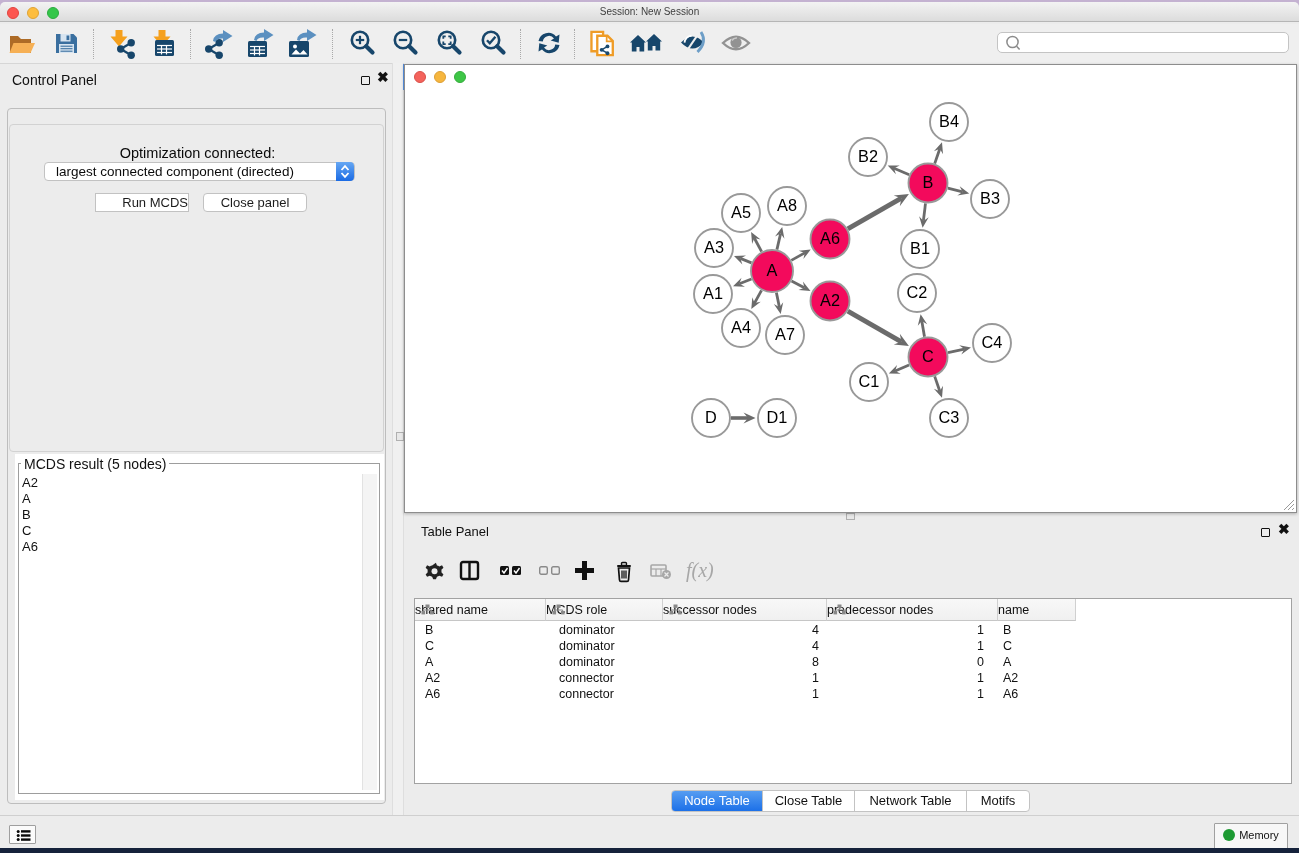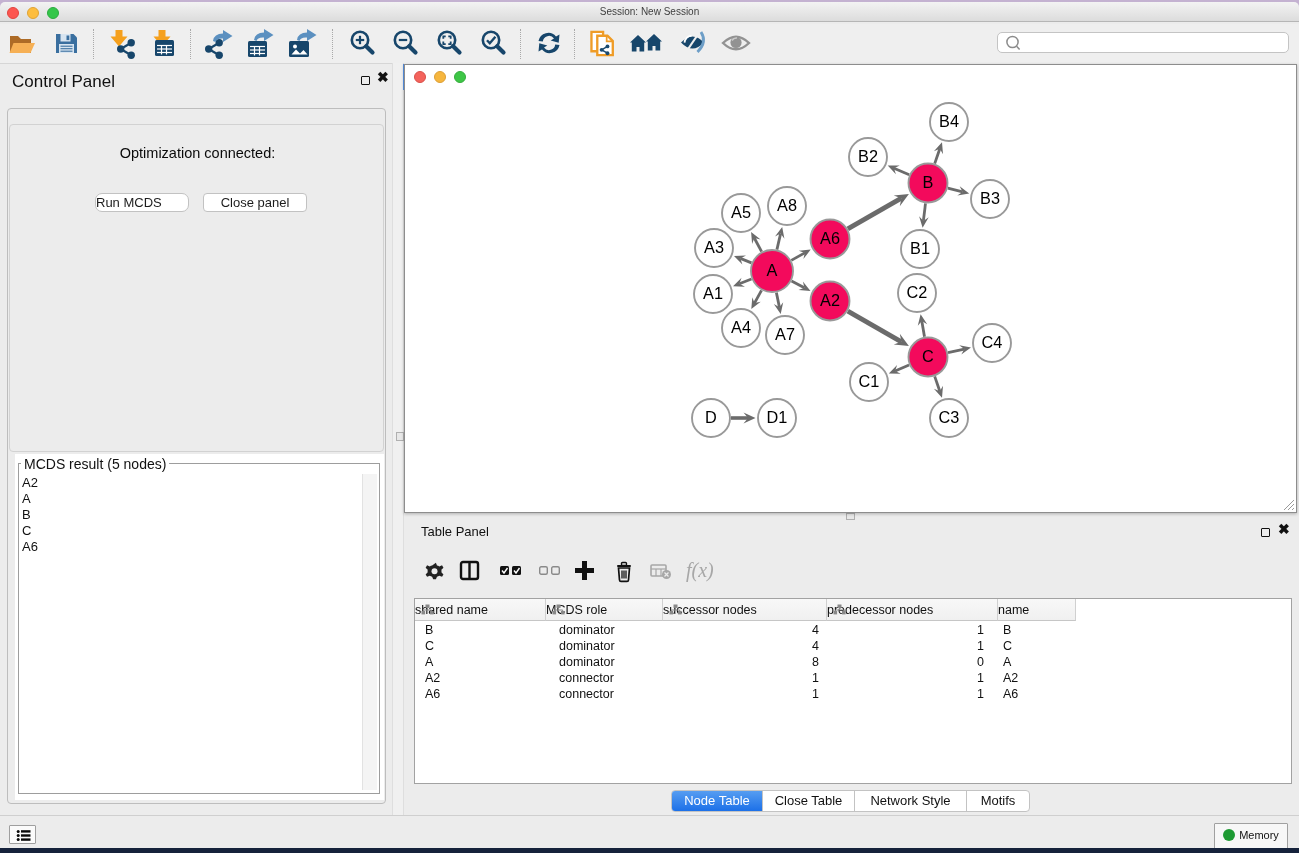--- a/index.html
+++ b/index.html
@@ -5,21 +5,21 @@
 html,body{width:1299px;height:853px;overflow:hidden}
 body{font-family:"Liberation Sans",sans-serif;background:#ececec;position:relative;font-size:13px;color:#1c1c1c}
 .abs{position:absolute}
 #topstrip{left:0;top:0;width:1299px;height:10px;background:#c4b2d1}
 #titlebar{left:0;top:2px;width:1299px;height:20px;background:linear-gradient(#f3f3f3,#dcdcdc);border-bottom:1px solid #b6b6b6;border-radius:5px 5px 0 0;text-align:center;font-size:10px;color:#3f3f3f;line-height:20px}
 .tl{top:7px;width:12px;height:12px;border-radius:50%}
 #toolbar{left:0;top:24px;width:1299px;height:40px;background:#efefef}
 .sep{top:28px;width:1px;height:30px;border-left:1px dotted #a9a9a9}
 #search{left:997px;top:32px;width:292px;height:21px;background:#fff;border:1px solid #c4c4c4;border-radius:5px}
 #leftpanel{left:0;top:63px;width:392px;height:749px;background:#ececec;border-top:1px solid #d6d6d6}
-#cp-title{left:12px;top:8px;font-size:17px;color:#111}
+#cp-title{left:12px;top:8px;font-size:14px;color:#111}
 #cp-max{left:361px;top:12px;width:9px;height:9px;border:1.5px solid #111;border-radius:1px}
 #cp-x{left:377px;top:5px;font-size:14px;font-weight:bold;color:#111}
 #cp-outer{left:7px;top:44px;width:379px;height:696px;border:1px solid #bdbdbd;border-radius:4px}
 #cp-inner{left:9px;top:60px;width:375px;height:328px;border:1px solid #d2d2d2;border-radius:4px;background:#ececec}
 .tabrow{display:flex}
 .tab{height:20px;line-height:19px;text-align:center;font-size:13px;background:#fff;border:1px solid #c3c3c3;border-left:none;color:#111}
 .tab.first{border-left:1px solid #c3c3c3;border-radius:4px 0 0 4px}
 .tab.sel{background:linear-gradient(#569df1,#1c70e8);color:#fff;border-color:#3c7fd8;border-radius:0 4px 4px 0}
 #whitebox{left:15px;top:390px;width:369px;height:346px;background:#fff}
 #fieldset{left:18px;top:399px;width:362px;height:331px;border:1px solid #9d9d9d;background:#fff}
@@ -219,21 +219,27 @@
       <line x1="12.6" y1="12.2" x2="15.6" y2="15.4" stroke="#8c8c8c" stroke-width="1.5"></line>
     </svg>
   </div>
 <div class="abs" id="leftpanel">
   <div class="abs" id="cp-title">Control Panel</div>
   <div class="abs" id="cp-max"></div>
   <div class="abs" id="cp-x">✖</div>
   <div class="abs" id="cp-outer"></div>
   <div class="abs" id="cp-inner">
     <div class="abs" style="left:0;top:20px;width:375px;text-align:center;font-size:14.5px;color:#0a0a0a">Optimization connected:</div>
-    <div class="abs" style="left:85px;top:68px;width:94px;height:19px;background:#fff;border:1px solid #c2c2c2;border-radius:7px;text-align:left;font-size:13px;line-height:17px">Run MCDS</div>
+    <div class="abs" style="left:34px;top:37px;width:311px;height:19px;background:#fff;border:1px solid #c2c2c2;border-radius:4px;font-size:13.5px;line-height:17px;padding-left:11px;color:#0a0a0a">largest connected component (directed)
+      <div class="abs" style="right:0;top:-1px;width:18px;height:19px;background:linear-gradient(#66a7f3,#1b6be4);border-radius:0 4px 4px 0"><svg width="18" height="19" viewBox="0 0 18 19">
+            <path d="M5.5 8 L9 4.2 L12.5 8" fill="none" stroke="#fff" stroke-width="1.8"></path>
+            <path d="M5.5 11 L9 14.8 L12.5 11" fill="none" stroke="#fff" stroke-width="1.8"></path>
+          </svg></div>
+    </div>
+    <div class="abs" style="left:85px;top:68px;width:94px;height:19px;background:#fff;border:1px solid #c2c2c2;border-radius:0;text-align:right;font-size:13px;line-height:17px">Run MCDS</div>
     <div class="abs" style="left:193px;top:68px;width:104px;height:19px;background:#fff;border:1px solid #c2c2c2;border-radius:4px;text-align:center;font-size:13px;line-height:17px">Close panel</div>
   </div>
   <div class="abs" id="whitebox"></div>
   <div class="abs" id="fieldset"></div>
   <div class="abs" id="fslegend">MCDS result (5 nodes)</div>
   <div class="abs" id="fslist">A2<br>A<br>B<br>C<br>A6</div>
   <div class="abs" id="fsscroll"></div>
 </div>
 <div class="abs" id="vdiv"></div>
 <div class="abs" style="left:396px;top:432px;width:8px;height:9px;background:#e8e8e8;border:1px solid #b0b0b0"></div>
@@ -437,21 +443,21 @@
       <div class="td" style="left:588px;top:71px">A2</div>
       <div class="td" style="left:10px;top:87px">A6</div>
       <div class="td" style="left:144px;top:87px">connector</div>
       <div class="td" style="left:248px;top:87px;width:156px;text-align:right">1</div>
       <div class="td" style="left:412px;top:87px;width:157px;text-align:right">1</div>
       <div class="td" style="left:588px;top:87px">A6</div>
     </div>
   <div class="abs" id="btabs">
     <div class="btab sel" style="width:91px">Node Table</div>
     <div class="btab" style="width:92px">Close Table</div>
-    <div class="btab" style="width:112px">Network Style</div>
+    <div class="btab" style="width:112px">Network Table</div>
     <div class="btab" style="width:62px;border-right:none">Motifs</div>
   </div>
 </div>
 <div class="abs" id="statusbar">
   <div class="abs" id="sb-btn"><svg width="27" height="19" viewBox="0 0 27 19">
         <g fill="#0a0a0a">
           <circle cx="8.2" cy="5.4" r="1.5"></circle>
           <circle cx="8.2" cy="9.5" r="1.5"></circle>
           <circle cx="8.2" cy="13.6" r="1.5"></circle>
           <rect x="11" y="4.2" width="9.5" height="2.4"></rect>

